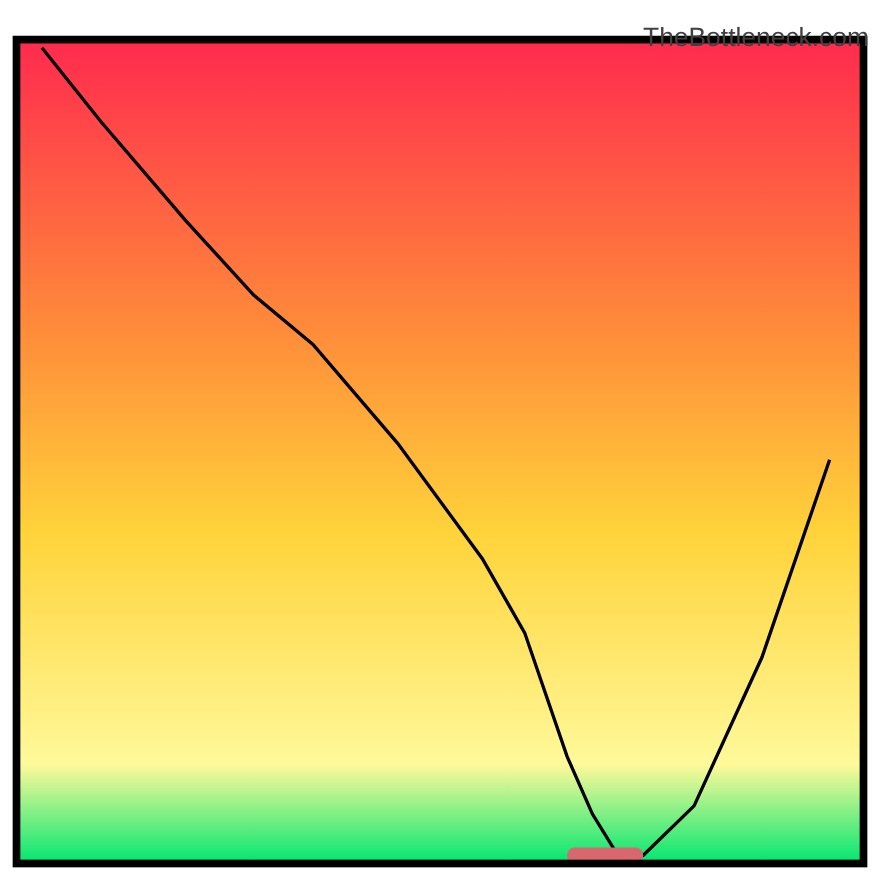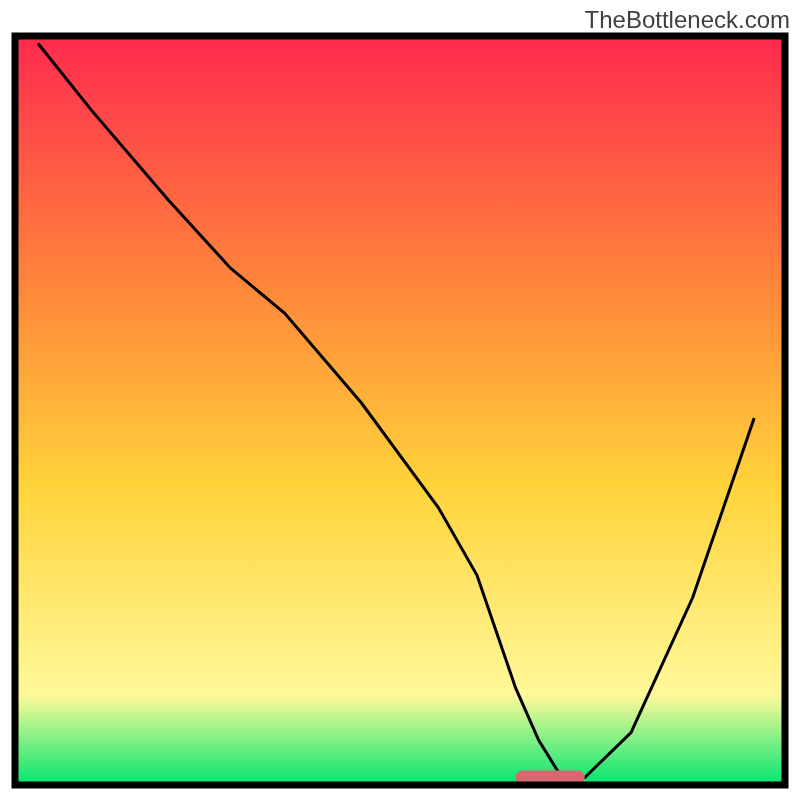--- a/index.html
+++ b/index.html
@@ -1,17 +1,17 @@
 <!DOCTYPE html>
 <html><head>
 <meta charset="utf-8">
 <style>
   body{margin:0;padding:0;}
   .wrap{width:800px;height:800px;position:relative;background:#fff;}
-  .watermark{position:absolute;top:6px;right:10px;color:#404040;font:24px Arial,sans-serif;}
+  .watermark{position:absolute;top:21px;right:10px;color:#404040;font:24px Arial,sans-serif;}
   svg{display:block;}
 </style>
 </head>
 <body>
 <div class="wrap">
 
 <div class="watermark">TheBottleneck.com</div>
 
 <svg width="800" height="800">
   <defs>

